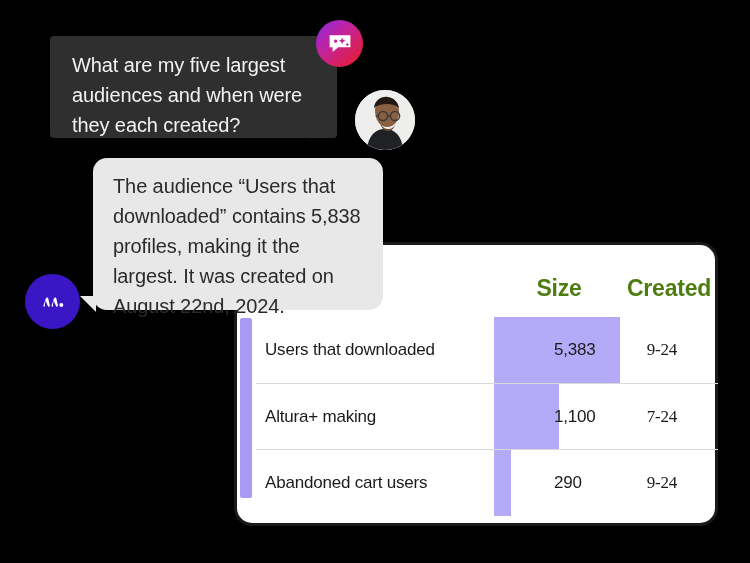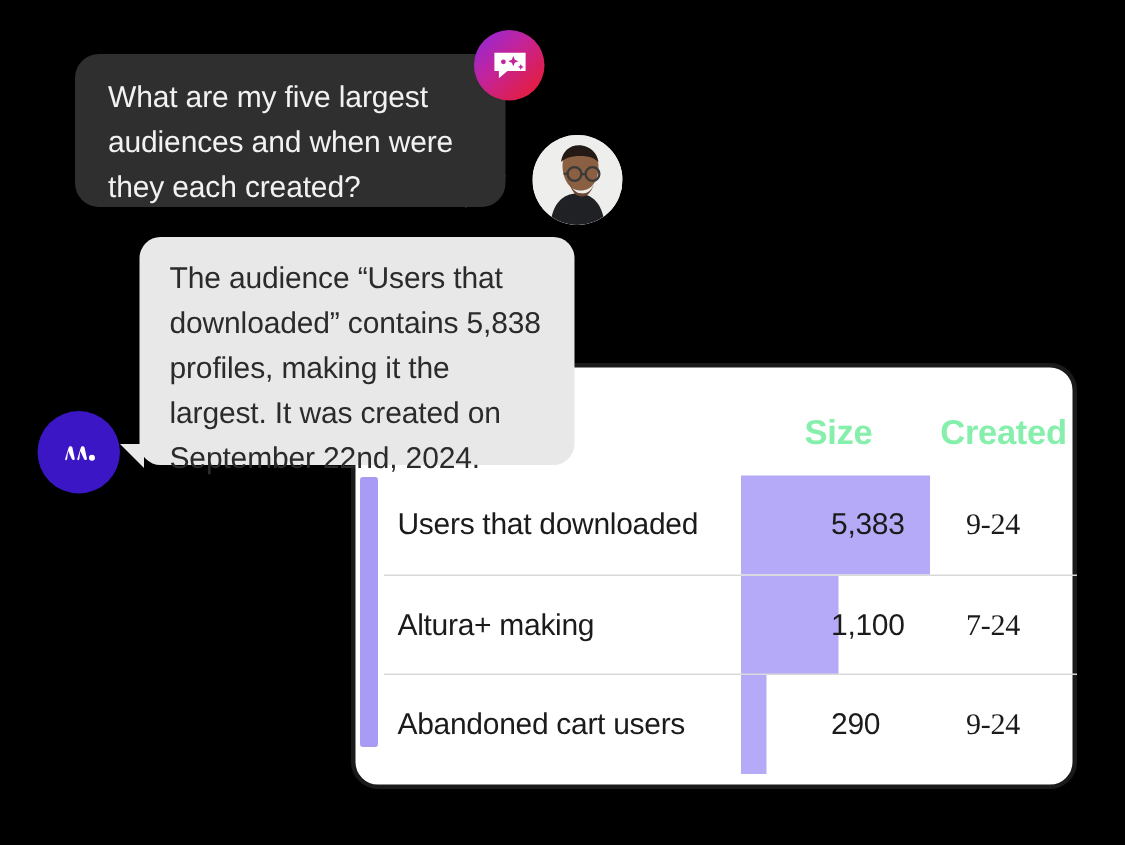--- a/index.html
+++ b/index.html
@@ -52,21 +52,21 @@
     top: 262px;
     width: 484px;
     height: 52px;
     display: flex;
     align-items: center;
     box-sizing: border-box;
   }
   .th {
     font-size: 23px;
     font-weight: bold;
-    color: #86efac;
+    color: #4d7c0f;
     text-align: center;
     letter-spacing: -0.2px;
   }
   .th.name { flex: 0 0 260px; }
   .th.size { flex: 0 0 130px; }
   .th.created { flex: 0 0 90px; }
 
   .rows {
     position: absolute;
     left: 256px;
@@ -88,21 +88,21 @@
     top: 0;
     height: 66px;
     background: #b5aaf7;
   }
   .cell {
     position: absolute;
     top: 0;
     height: 66px;
     display: flex;
     align-items: center;
-    font-size: 20px;
+    font-size: 17px;
     color: #1b1b1b;
     letter-spacing: -0.2px;
   }
   .cell.name {
     left: 9px;
     width: 230px;
   }
   .cell.size {
     left: 254px;
     width: 120px;
@@ -120,21 +120,21 @@
   .bubble {
     position: absolute;
     box-sizing: border-box;
   }
   .bubble-user {
     left: 50px;
     top: 36px;
     width: 287px;
     height: 102px;
     background: #2f2f2f;
-    border-radius: 16px;
+    border-radius: 4px;
     padding: 14px 20px 0 22px;
     color: #f2f2f2;
     font-size: 20px;
     line-height: 30px;
     letter-spacing: -0.1px;
   }
   .tail-user {
     position: absolute;
     left: 310px;
     top: 117px;
@@ -244,21 +244,21 @@
       <div class="cell size">290</div>
       <div class="cell created">9-24</div>
     </div>
 
   </div>
 
   <div class="tail-user"></div>
   <div class="bubble bubble-user">What are my five largest audiences and when were they each created?</div>
 
   <div class="tail-ai"></div>
-  <div class="bubble bubble-ai">The audience “Users that downloaded” contains 5,838 profiles, making it the largest. It was created on September 22nd, 2024.</div>
+  <div class="bubble bubble-ai">The audience “Users that downloaded” contains 5,838 profiles, making it the largest. It was created on August 22nd, 2024.</div>
 
   <div class="ai-badge">
     <svg width="30" height="30" viewBox="0 0 30 30" aria-hidden="true">
       <path d="M4.6 6.2h20.8v12.1H13.3L7.6 23.1v-4.8H4.6z" fill="#ffffff"></path>
       <circle cx="10.6" cy="12.2" r="1.6" fill="#c3239a"></circle>
       <path d="M17.2 8.4l1.0 2.4 2.4 1.0-2.4 1.0-1.0 2.4-1.0-2.4-2.4-1.0 2.4-1.0z" fill="#c3239a"></path>
       <path d="M22.2 13.6l.6 1.4 1.4.6-1.4.6-.6 1.4-.6-1.4-1.4-.6 1.4-.6z" fill="#c3239a"></path>
     </svg>
   </div>
 

